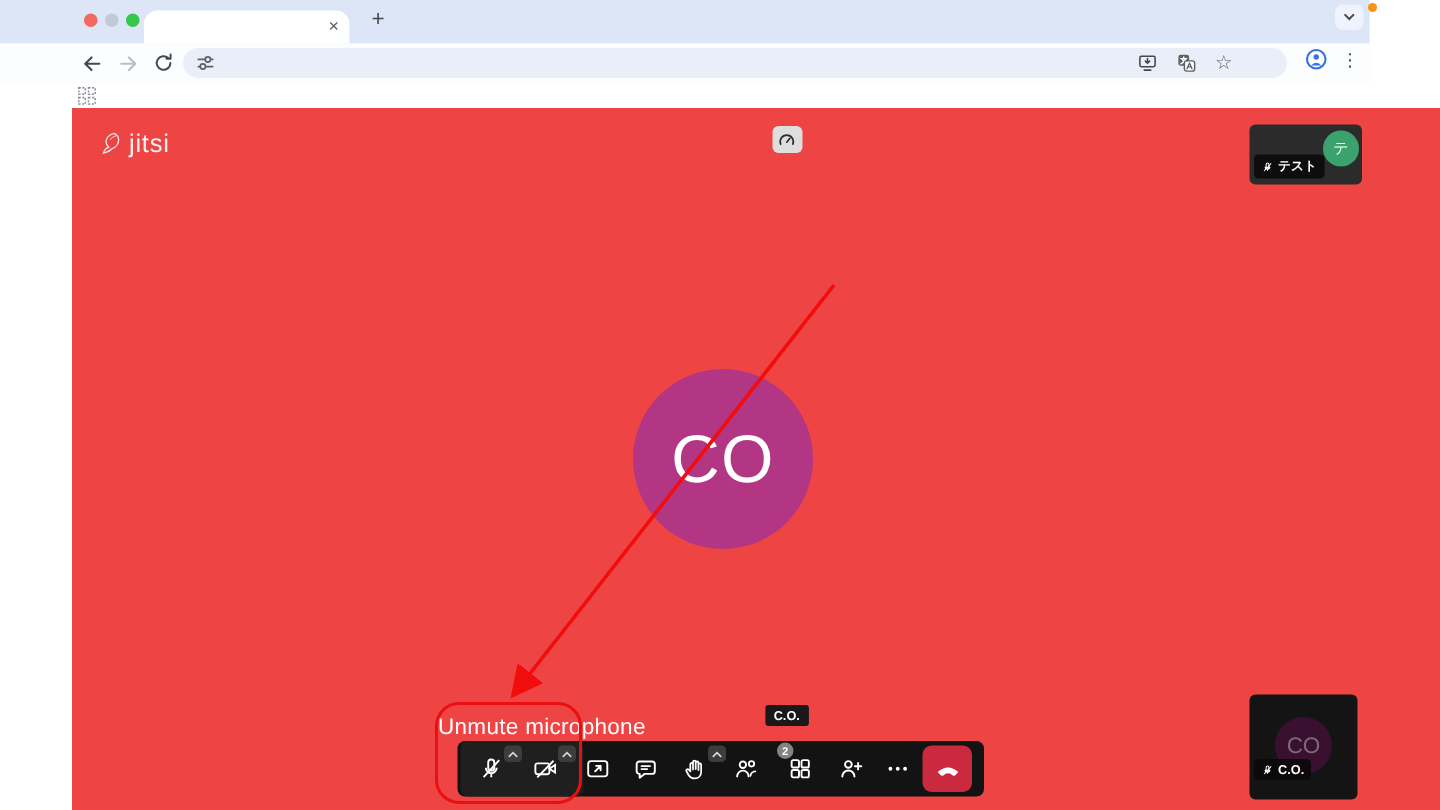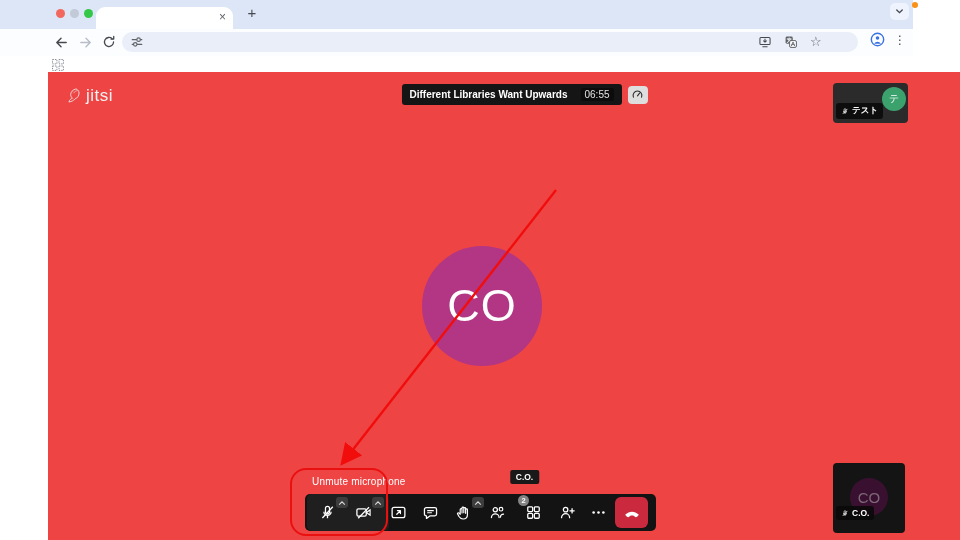--- a/index.html
+++ b/index.html
@@ -61,21 +61,21 @@
       border:2px solid #f40b0b; display:flex; align-items:center; justify-content:center;
       color:#111; font-size:21px; font-weight:bold; white-space:nowrap; }
 
   #main-avatar { position:absolute; left:374px; top:174px; width:120px; height:120px; border-radius:50%;
       background:#b23683; display:flex; align-items:center; justify-content:center;
       color:#fff; font-size:45px; letter-spacing:1px; }
 
   #main-label { position:absolute; left:50%; transform:translateX(-50%); top:398px;
       background:#191919; border-radius:2px; padding:2px 6px; color:#fff; font-size:8.5px; font-weight:bold; }
 
-  #mic-tooltip { position:absolute; left:244px; top:404px; color:#fff; font-size:10px; letter-spacing:.2px;padding-left:20px; }
+  #mic-tooltip { position:absolute; left:244px; top:404px; color:#fff; font-size:15px; letter-spacing:.2px; }
 
   #red-outline { position:absolute; left:242px; top:396px; width:98px; height:68px;
       border:2.5px solid #ea1010; border-radius:16px; z-index:6; pointer-events:none; }
 
   #jtoolbar { position:absolute; left:257px; top:422px; width:351px; height:37px;
       background:#131313; border-radius:5px; }
   .jbtn { position:absolute; top:2px; width:32px; height:33px; border-radius:5px;
       display:flex; align-items:center; justify-content:center; }
   #av-group { position:absolute; left:2px; top:0; width:82px; height:37px; background:#1f1f1f; border-radius:5px; }
   .mini-chev { position:absolute; width:12px; height:11px; background:#3d3d3d; border-radius:3px;
@@ -176,24 +176,20 @@
 
   <div id="logo">
     <svg width="19" height="20" viewBox="0 0 24 24">
       <path d="M14 3 c-4.2 1-6.8 4-6.8 7.2 0 2 1 3.6 2.2 4.6 -2.2.6-3.8 2.2-4.4 4.8 3.6-1 5.4-1.2 7.4-3.8 3.2-1 5.4-4.2 5.4-7.6 0-2.2-1.6-4.2-3.8-5.2z" fill="none" stroke="#e8e8e8" stroke-width="1.1"></path>
       <path d="M10.5 8.5 c1.5-2 3.5-3.2 5.5-3.4" fill="none" stroke="#e8e8e8" stroke-width=".8"></path>
     </svg>
     <span id="logo-text">jitsi</span>
   </div>
 
   <div id="subject-bar">
-    <div id="subject-pill">
-      <span id="subject-title">Different Libraries Want Upwards</span>
-      <span id="subject-timer">06:55</span>
-    </div>
     <div id="perf-btn">
       <svg width="13" height="13" viewBox="0 0 16 16">
         <path d="M3 11.2 a5.4 5.4 0 1 1 10 0" fill="none" stroke="#2f2f2f" stroke-width="1.4" stroke-linecap="round"></path>
         <path d="M8 9.6 L10.6 6.4" stroke="#2f2f2f" stroke-width="1.4" stroke-linecap="round"></path>
       </svg>
     </div>
   </div>
 
   <div class="tile" id="remote-tile">
     <div class="avatar" id="remote-avatar">テ</div>

